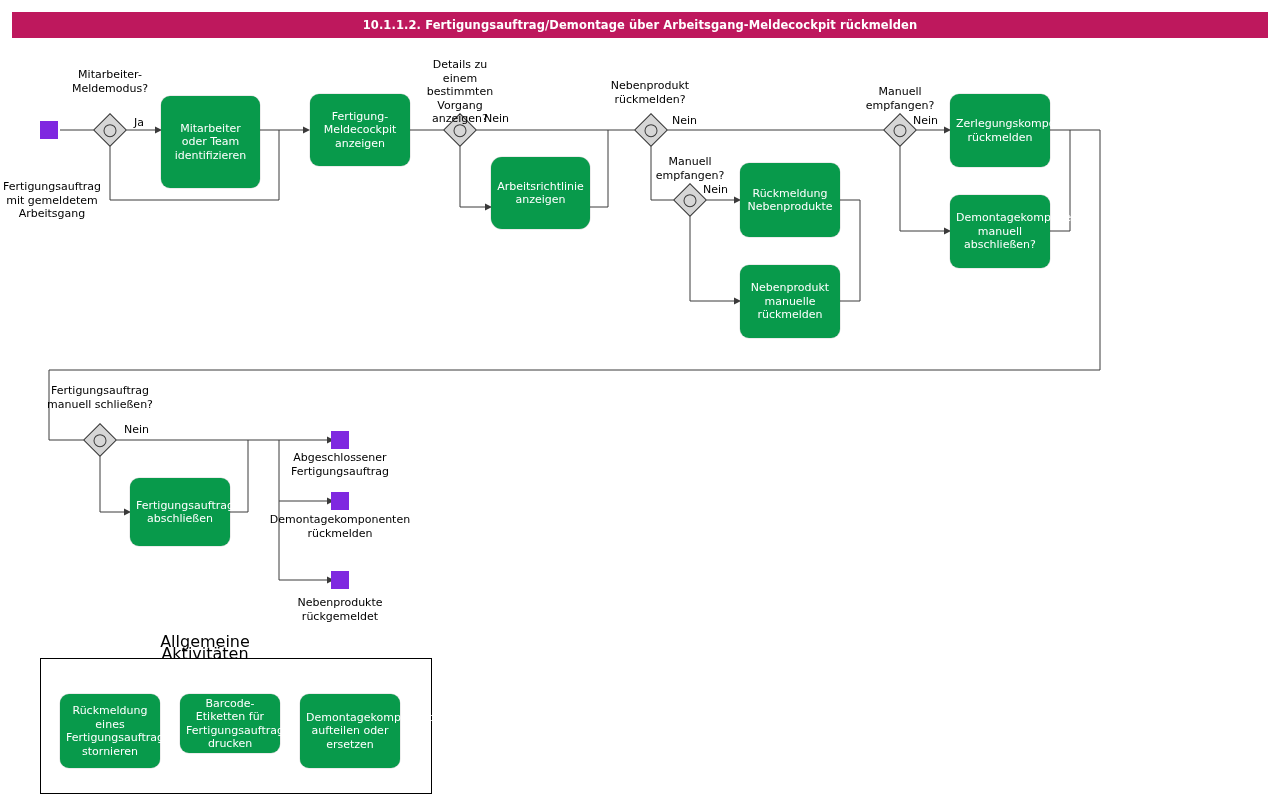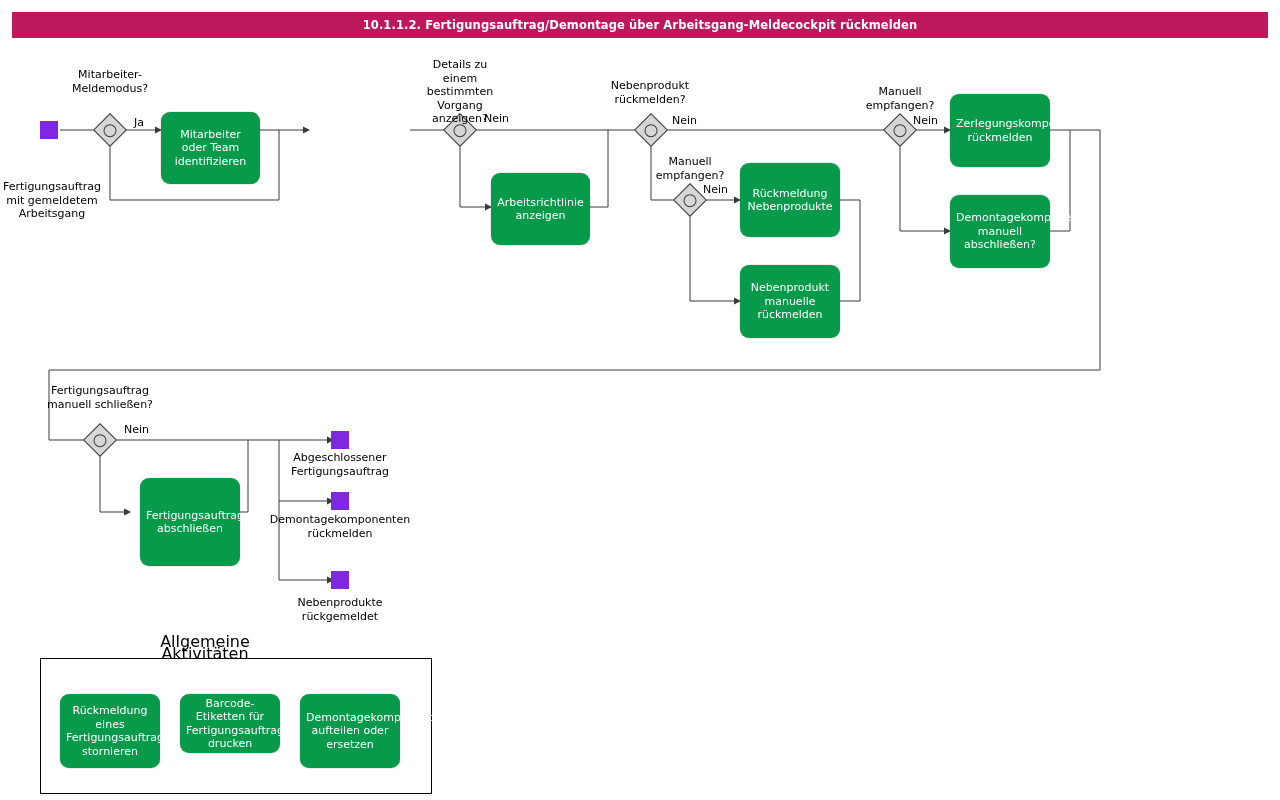--- a/index.html
+++ b/index.html
@@ -127,31 +127,34 @@
 
   <div class="event" style="left:40px;top:121px;"></div>
   <div class="lbl" style="left:0px;top:140px;width:104px;margin-top:40px;">Fertigungsauftrag mit gemeldetem Arbeitsgang</div>
 
   <div class="gateway" style="left:98px;top:118px;">
       <div class="inner"></div>
     </div>
   <div class="lbl" style="left:58px;top:68px;width:104px;">Mitarbeiter-Meldemodus?</div>
   <div class="lbl left" style="left:134px;top:116px;width:24px;">Ja</div>
 
-  <div class="task" style="left:161px;top:112px;width:99px;height:72px;">
+  <div class="task" style="left:161px;top:96px;width:99px;height:92px;">
       <span>Mitarbeiter oder Team identifizieren</span>
+    </div>
+  <div class="task" style="left:310px;top:94px;width:100px;height:72px;">
+      <span>Fertigung- Meldecockpit anzeigen</span>
     </div>
 
   <div class="gateway" style="left:448px;top:118px;">
       <div class="inner"></div>
     </div>
   <div class="lbl" style="left:415px;top:58px;width:90px;">Details zu einem bestimmten Vorgang anzeigen?</div>
   <div class="lbl left" style="left:484px;top:112px;width:30px;">Nein</div>
 
-  <div class="task" style="left:491px;top:173px;width:99px;height:72px;">
+  <div class="task" style="left:491px;top:157px;width:99px;height:72px;border-radius:11px;">
       <span>Arbeitsrichtlinie anzeigen</span>
     </div>
 
   <div class="gateway" style="left:639px;top:118px;">
       <div class="inner"></div>
     </div>
   <div class="lbl" style="left:605px;top:79px;width:90px;">Nebenprodukt rückmelden?</div>
   <div class="lbl left" style="left:672px;top:114px;width:30px;">Nein</div>
 
   <div class="gateway" style="left:678px;top:188px;">
@@ -179,21 +182,21 @@
   <div class="task" style="left:950px;top:195px;width:100px;height:73px;">
       <span>Demontagekomponente manuell abschließen?</span>
     </div>
 
   <div class="gateway" style="left:88px;top:428px;">
       <div class="inner"></div>
     </div>
   <div class="lbl" style="left:45px;top:384px;width:110px;">Fertigungsauftrag manuell schließen?</div>
   <div class="lbl left" style="left:124px;top:423px;width:34px;">Nein</div>
 
-  <div class="task" style="left:140px;top:478px;width:100px;height:88px;">
+  <div class="task" style="left:130px;top:478px;width:100px;height:68px;">
       <span>Fertigungsauftrag abschließen</span>
     </div>
 
   <div class="event" style="left:331px;top:431px;"></div>
   <div class="lbl" style="left:268px;top:451px;width:144px;">Abgeschlossener Fertigungsauftrag</div>
 
   <div class="event" style="left:331px;top:492px;"></div>
   <div class="lbl" style="left:268px;top:513px;width:144px;">Demontagekomponenten rückmelden</div>
 
   <div class="event" style="left:331px;top:571px;"></div>

